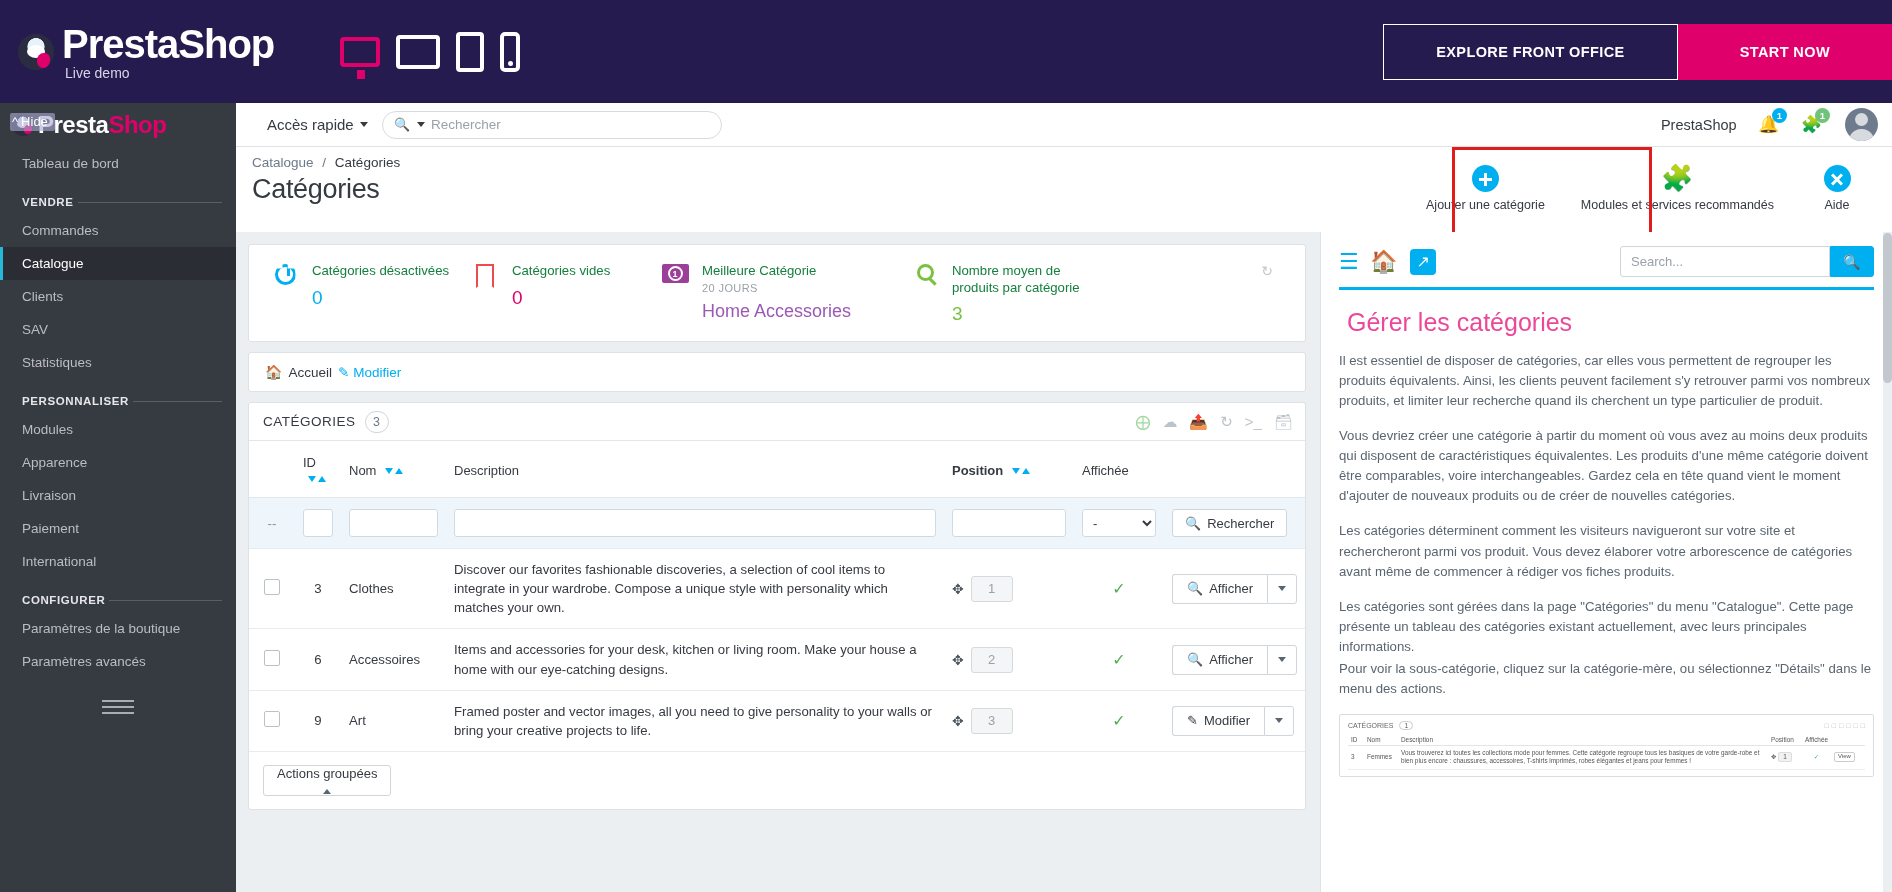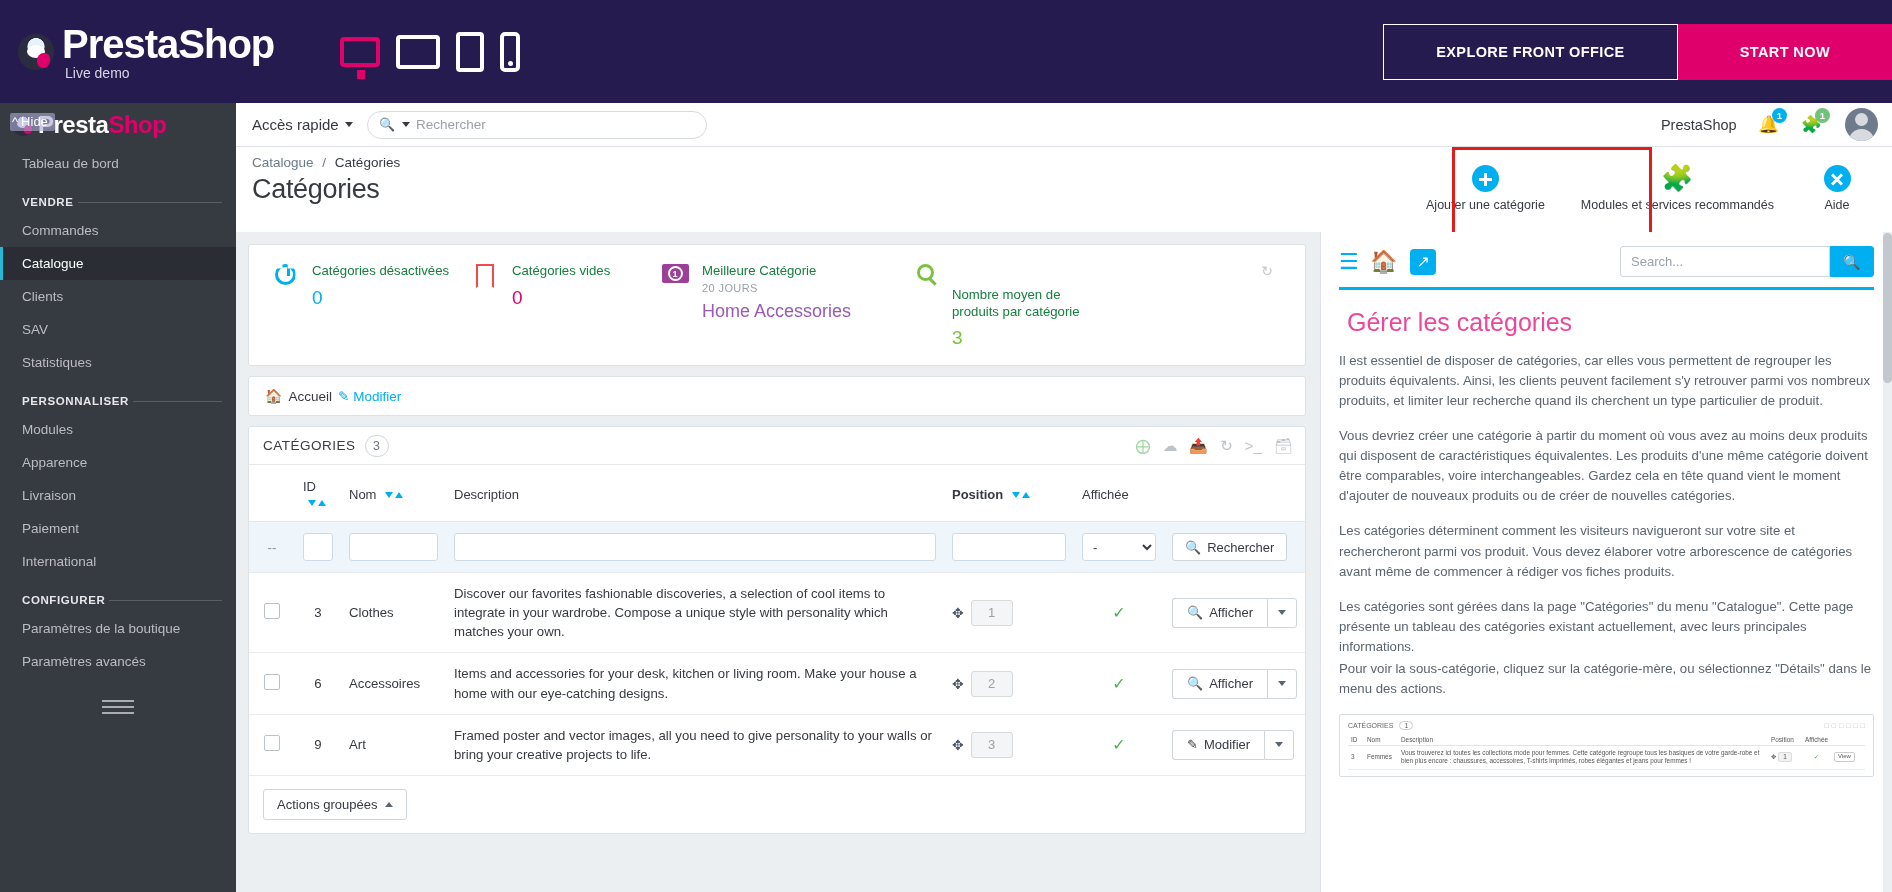--- a/index.html
+++ b/index.html
@@ -104,21 +104,21 @@
   }
   .nav-sect .rule { flex:1; height:1px; background:#5a5f67; }
   .burger { display:flex; flex-direction:column; gap:4px; align-items:center; margin-top:22px; }
   .burger span { width:32px; height:2px; background:#a9acb3; display:block; }
 
   
   .mainwrap { flex:1; display:flex; flex-direction:column; min-width:0; background:#fafbfc; }
 
   .topbar {
     height:44px; background:#fff; border-bottom:1px solid #dfe3e8;
-    display:flex; align-items:center; padding:0 14px 0 16px; gap:14px;
+    display:flex; align-items:center; padding:0 14px 0 31px; gap:14px;
   }
   .quickaccess { font-size:15px; color:#363a41; display:flex; align-items:center; gap:6px; cursor:pointer;}
   .caret-d { width:0;height:0;border-left:4px solid transparent;border-right:4px solid transparent;border-top:5px solid #363a41;}
   .searchbox {
     display:flex; align-items:center; gap:6px; height:28px; width:340px;
     border:1px solid #d6dbe0; border-radius:14px; padding:0 12px; background:#fff;
   }
   .searchbox .mag { font-size:13px; color:#363a41; }
   .searchbox input { border:none; outline:none; font-size:13.5px; color:#363a41; width:100%; font-family:"Liberation Sans",sans-serif;}
   .searchbox input::placeholder { color:#9aa1a9; }
@@ -256,21 +256,21 @@
   }
   .act-cart {
     height:30px; width:30px; border:1px solid #cfd6db; border-radius:0 3px 3px 0;
     background:#fff; display:inline-flex; align-items:center; justify-content:center; cursor:pointer;
   }
   .caret-sm { width:0;height:0;border-left:4px solid transparent;border-right:4px solid transparent;border-top:5px solid #5a6570;}
   .panel-foot { padding:13px 14px; }
   .bulk-btn {
     height:31px; border:1px solid #cfd6db; background:#fff; border-radius:3px;
     display:inline-flex; align-items:center; gap:8px; padding:0 13px; font-size:13px;
-    color:#363a41; cursor:pointer; font-family:"Liberation Sans",sans-serif;
+    color:#363a41; cursor:pointer; font-family:"Liberation Sans",sans-serif;flex-direction:column;
   }
   .caret-up { width:0;height:0;border-left:4px solid transparent;border-right:4px solid transparent;border-bottom:5px solid #5a6570;}
 
   
   .help-top { display:flex; align-items:center; gap:12px; padding-bottom:10px; border-bottom:3px solid #00aff0;}
   .hi { color:#00aff0; font-size:22px; cursor:pointer; line-height:1;}
   .hi-sq { width:26px;height:26px;background:#00aff0;border-radius:4px;color:#fff;font-size:16px;
            display:inline-flex;align-items:center;justify-content:center;cursor:pointer;}
   .help-search { margin-left:auto; display:flex; }
   .help-search input {
@@ -489,21 +489,21 @@
                 <div class="kpi-val purple">Home Accessories</div>
               </div>
             </div>
 
             <div class="kpi k4">
               <div class="kpi-ico">
                   <span class="ic-mag-green"></span>
                 </div>
               <div style="flex:1;">
                 <div class="kpi-head">
-                  <div class="kpi-title" style="max-width:150px;margin-top:24px;">Nombre moyen de produits par catégorie</div>
+                  <div class="kpi-title" style="max-width:150px;">Nombre moyen de produits par catégorie</div>
                   <span class="refresh-ic">↻</span>
                 </div>
                 <div class="kpi-val green">3</div>
               </div>
             </div>
           </div>
         </div>
 
         <div class="card mt10">
           <div class="cat-path">

